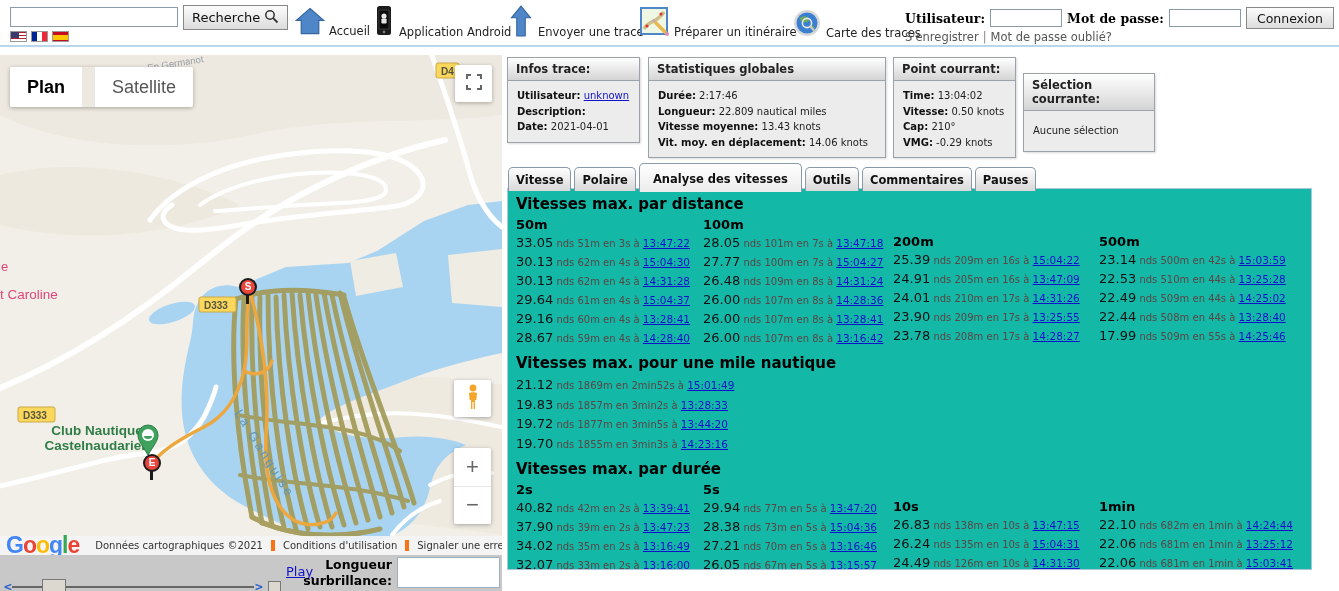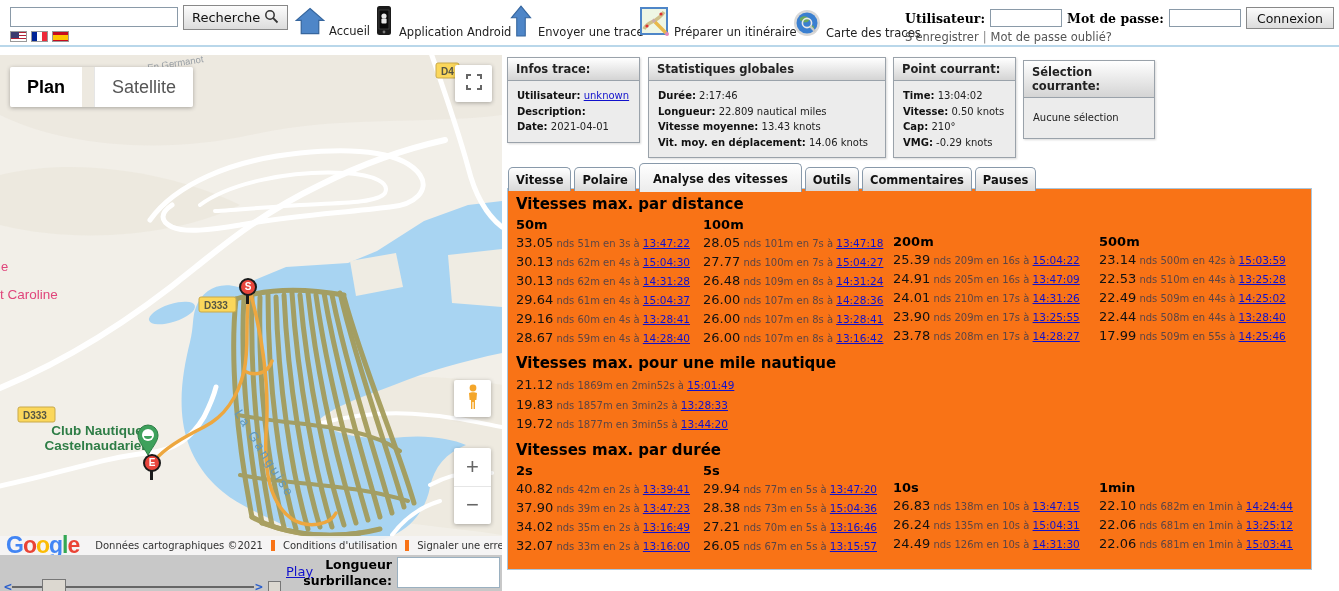--- a/index.html
+++ b/index.html
@@ -52,21 +52,21 @@
 .panel { position:absolute; border:1px solid #9aa2aa; background:#ececec; box-shadow:1px 1px 2px rgba(0,0,0,.15); }
 .panel-h { background:linear-gradient(#ffffff,#d4d4d4); border-bottom:1px solid #9aa2aa; font-weight:bold; font-size:11.5px; padding:4px 8px; color:#222; }
 .panel-b { padding:7px 9px; font-size:10px; color:#222; line-height:1.55; }
 .panel-b b { color:#111; }
 .panel-b a { color:#1111cc; }
 
 
 .tabbar { position:absolute; left:508px; top:163px; display:flex; align-items:flex-end; gap:3px; z-index:2; }
 .tab { background:linear-gradient(#ffffff,#d8d8d8); border:1px solid #8899aa; border-bottom:none; border-radius:5px 5px 0 0; font-weight:bold; font-size:11.5px; padding:5px 7px 4px; color:#111; cursor:pointer; white-space:nowrap; }
 .tab.active { background:linear-gradient(#ffffff,#ececec); padding:8px 13px 6px; margin-bottom:-1px; }
-.content { position:absolute; left:507px; top:188px; width:805px; height:382px; background:#f97316; border:1px solid #a9c6dc; padding:5px 8px; overflow:hidden; }
+.content { position:absolute; left:507px; top:188px; width:805px; height:382px; background:#14b8a6; border:1px solid #a9c6dc; padding:5px 8px; overflow:hidden; }
 .sec-title { font-size:15px; font-weight:bold; color:#000; margin:1px 0 3px; }
 .cols { display:flex; }
 .speed-col { flex:none; }
 .col-w1{width:187px}.col-w2{width:190px}.col-w3{width:206px}.col-w4{width:218px}
 .col-offset { padding-top:17px; }
 .col-head { font-size:13px; font-weight:bold; line-height:17px; color:#000; }
 .speed-row { line-height:17px; white-space:nowrap; }
 .sv { font-size:13px; color:#111; }
 .sd { font-size:10px; color:#5c4545; }
 .st { font-size:10.5px; color:#1111cc; }
@@ -318,21 +318,21 @@
     <div class="panel-h">Point courrant:</div>
     <div class="panel-b">
 
     <div><b>Time:</b><span> 13:04:02</span></div>
         <div><b>Vitesse:</b><span> 0.50 knots</span></div>
         <div><b>Cap:</b><span> 210°</span></div>
         <div><b>VMG:</b><span> -0.29 knots</span></div>
       </div>
   </div>
 
-  <div class="panel" style="left:1023px;top:60px;width:132px;">
+  <div class="panel" style="left:1023px;top:73px;width:132px;">
     <div class="panel-h">Sélection courrante:</div>
     <div class="panel-b" style="padding:12px 9px;">
       <span>Aucune sélection</span>
     </div>
   </div>
 
   <div class="tabbar">
     <div class="tab">Vitesse</div>
     <div class="tab">Polaire</div>
     <div class="tab active">Analyse des vitesses</div>
@@ -390,20 +390,21 @@
         </div>
       </div>
     </div>
 
     <div class="sec">
       <div class="sec-title">Vitesses max. pour une mile nautique</div>
       <div class="mile-rows">
           <div class="speed-row"><span class="sv">21.12</span><span class="sd"> nds 1869m en 2min52s à </span><a class="st" href="#">15:01:49</a></div>
           <div class="speed-row"><span class="sv">19.83</span><span class="sd"> nds 1857m en 3min2s à </span><a class="st" href="#">13:28:33</a></div>
           <div class="speed-row"><span class="sv">19.72</span><span class="sd"> nds 1877m en 3min5s à </span><a class="st" href="#">13:44:20</a></div>
+          <div class="speed-row"><span class="sv">19.70</span><span class="sd"> nds 1855m en 3min3s à </span><a class="st" href="#">14:23:16</a></div>
         </div>
     </div>
 
     <div class="sec">
       <div class="sec-title">Vitesses max. par durée</div>
       <div class="cols">
         <div class="speed-col col-w1">
           <div class="col-head">2s</div>
           <div>
               <div class="speed-row"><span class="sv">40.82</span><span class="sd"> nds 42m en 2s à </span><a class="st" href="#">13:39:41</a></div>

